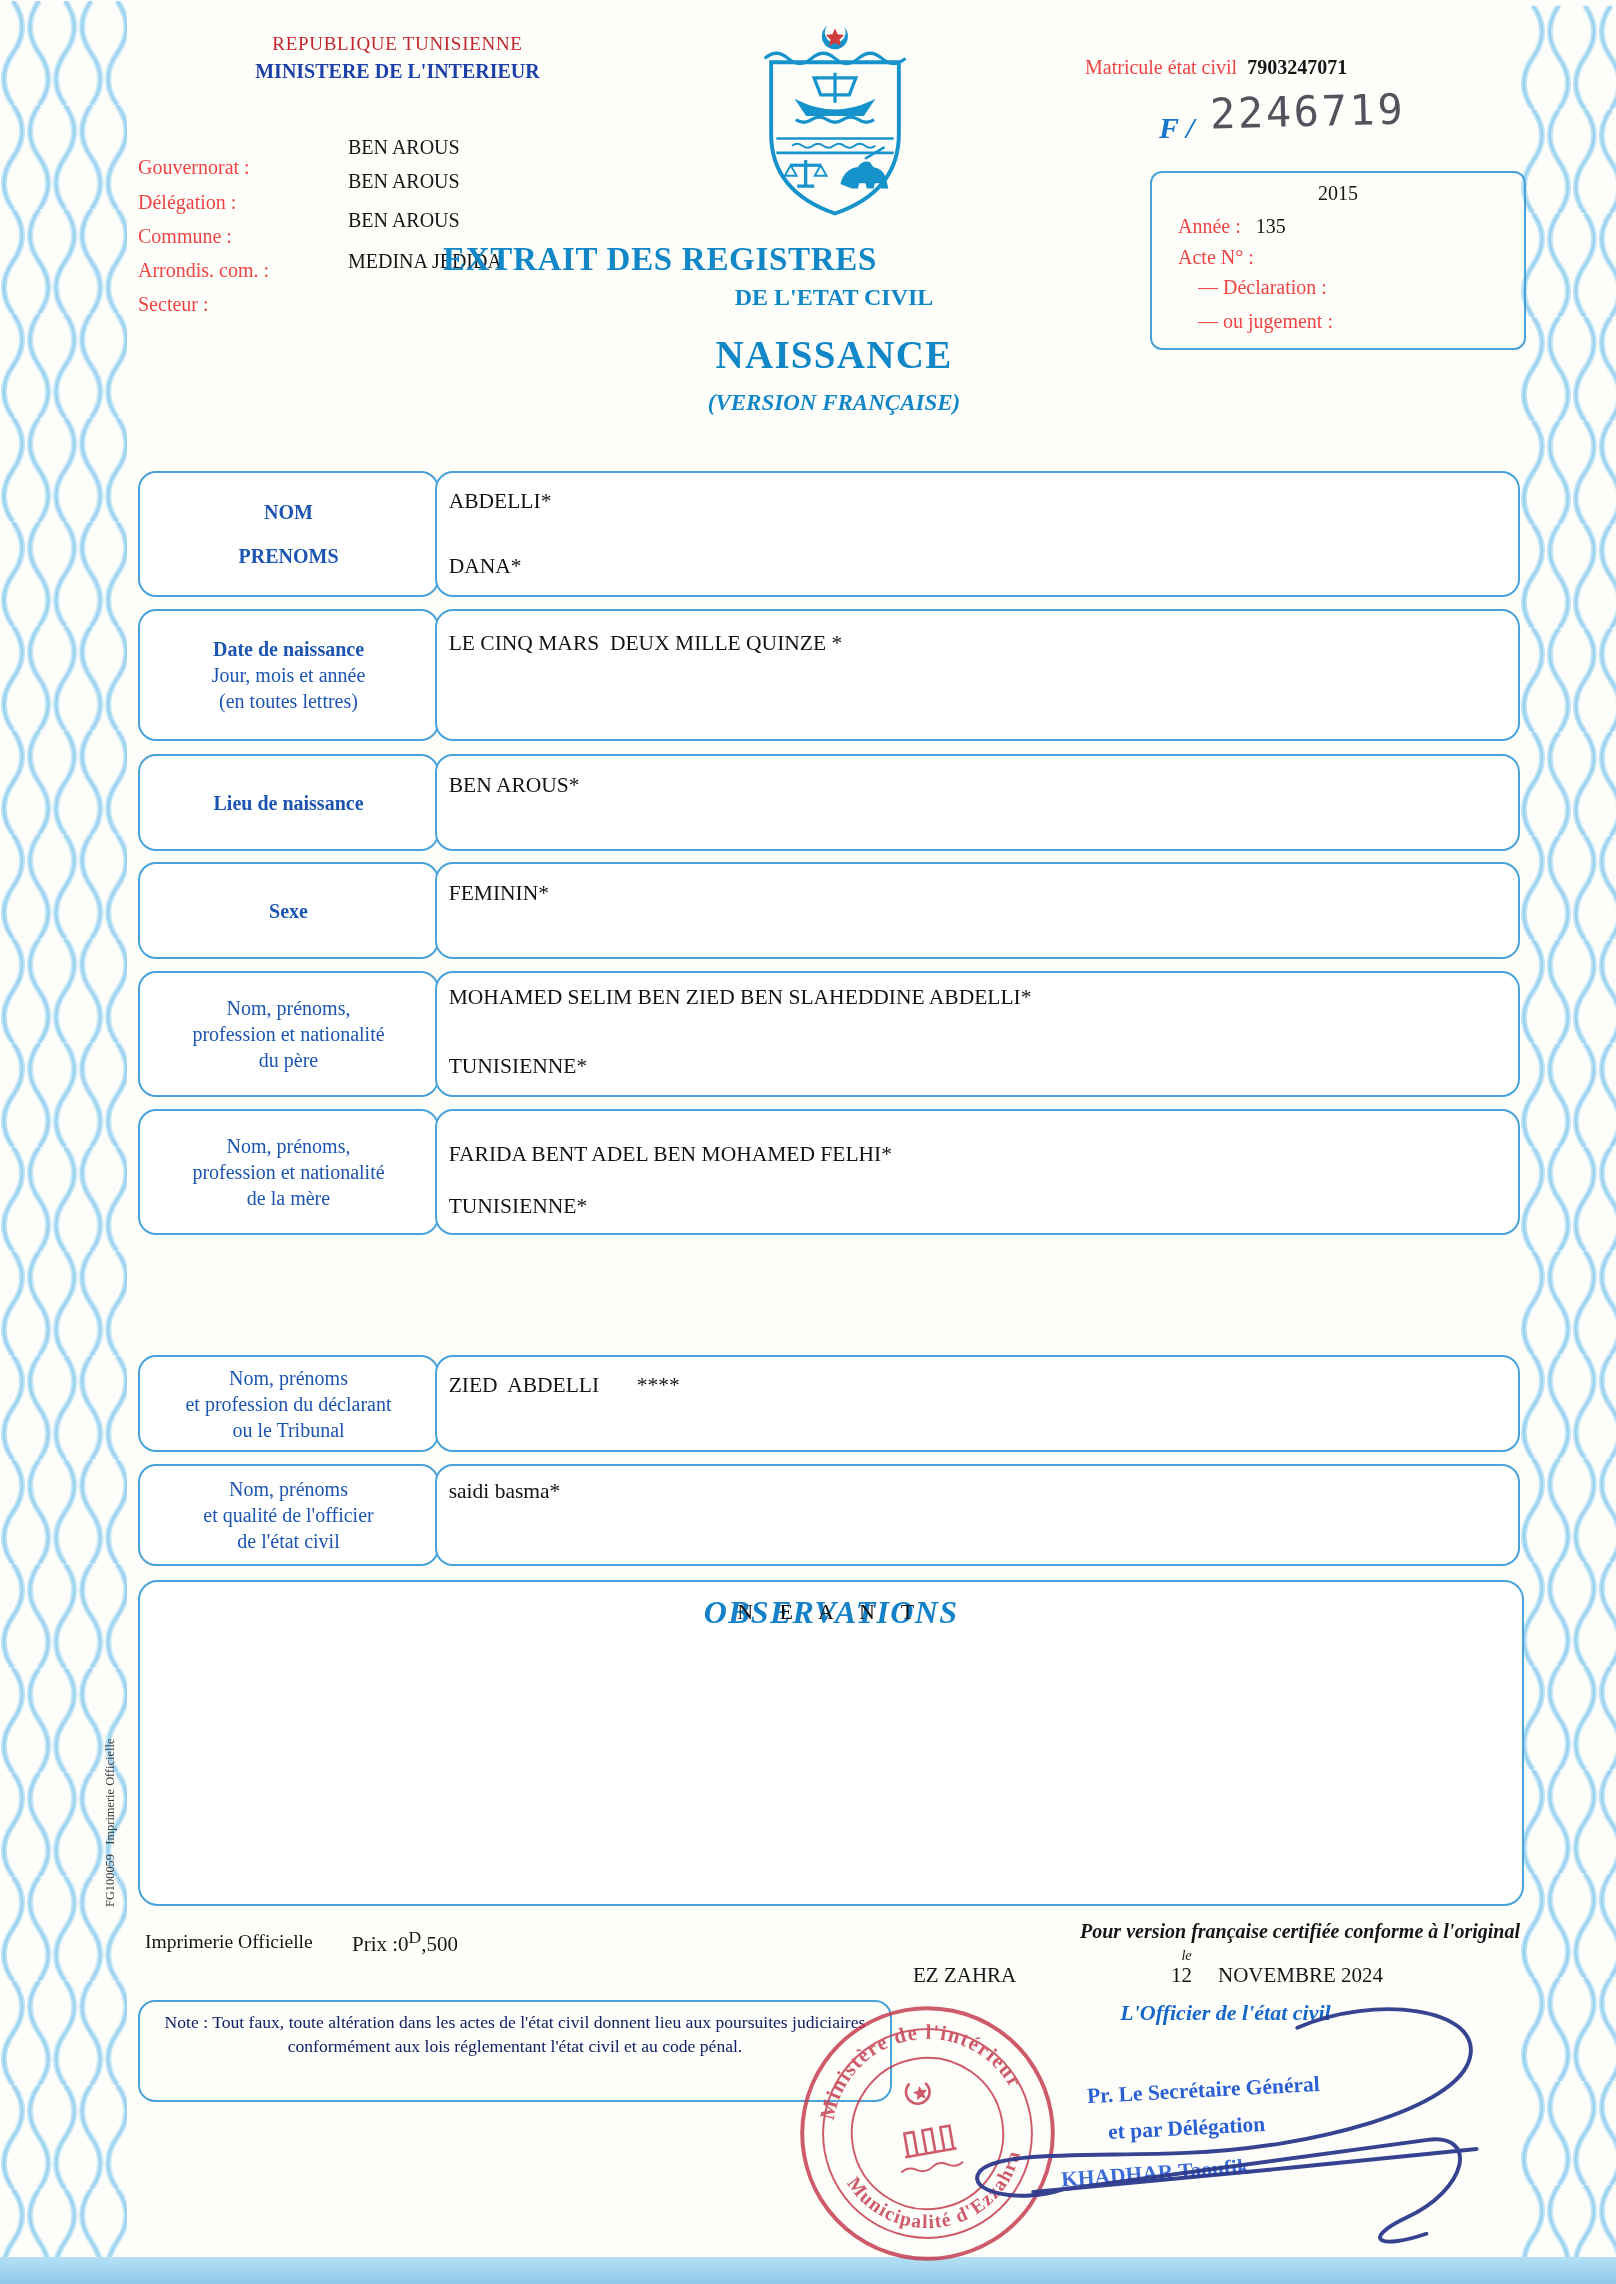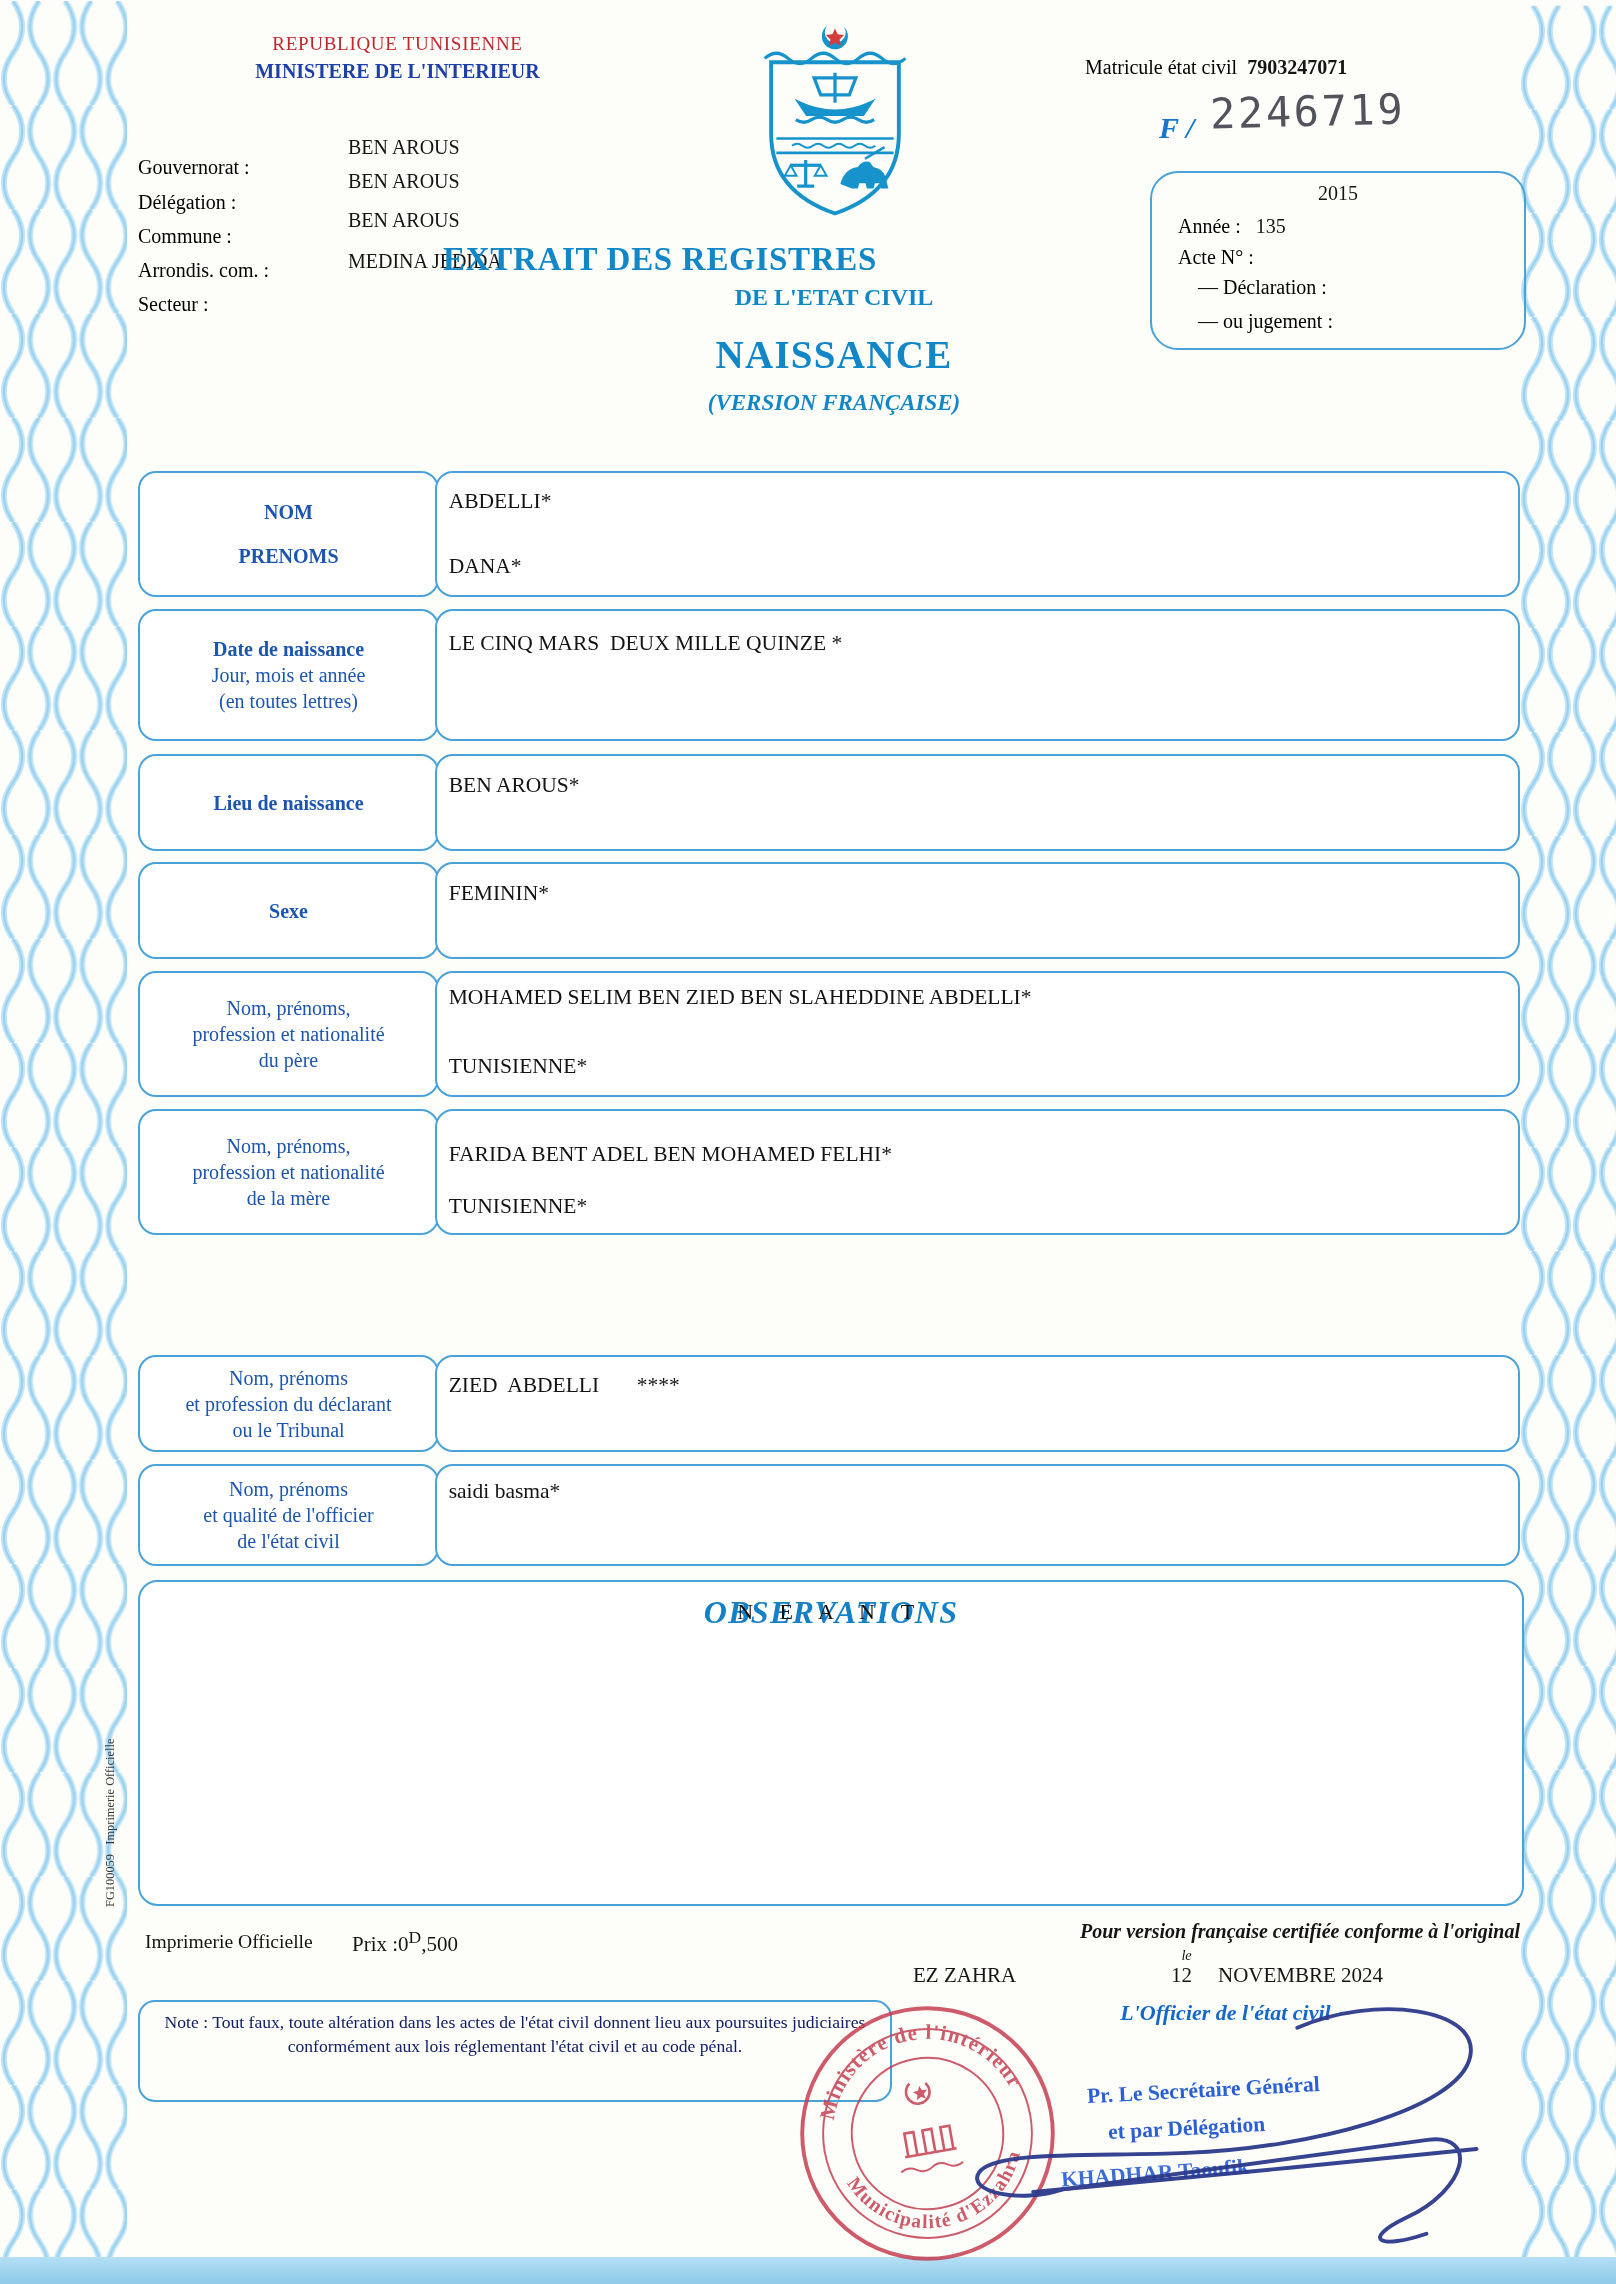--- a/index.html
+++ b/index.html
@@ -1,38 +1,38 @@
 <!DOCTYPE html>
 <html style="font-size:10.4px"><head>
 <meta charset="utf-8">
 <style>
   html,body{margin:0;padding:0;background:#e8e8e8;}
   .page{position:relative;width:1617px;height:2284px;background:#fdfdfa;overflow:hidden;
         font-family:"Liberation Serif",serif;color:#151515;}
   .abs{position:absolute;}
-  .blue{color:#000000;}
+  .blue{color:#ef4444;}
   .b{font-weight:bold;}
   .ctr{text-align:center;}
 
   
   .strip{position:absolute;top:0;height:2284px;}
   .bottombar{position:absolute;left:0;top:2257px;width:1617px;height:27px;
              background:linear-gradient(#b5e0f5,#8cc9e8);}
 
   
   .repblock{left:215px;top:33px;width:365px;text-align:center;}
   .rep{font-size:19px;letter-spacing:0.7px;color:#c2272d;}
   .min{font-size:20px;font-weight:bold;color:#1c3fa8;margin-top:5.2px;}
   .matricule{left:1085px;top:56px;font-size:20px;white-space:pre;}
   .serialF{left:1159px;top:111px;font-size:30px;font-weight:bold;font-style:italic;color:#1776cc;}
   .serialN{left:1210px;top:87px;font-family:"DejaVu Sans Mono",monospace;font-size:42px;
            color:#53535d;letter-spacing:2.6px;transform:rotate(-1.5deg);}
 
   
-  .actebox{left:1150px;top:171px;width:372px;height:175px;border:2px solid #4aa3d8;border-radius:28px;font-size:20px;}
+  .actebox{left:1150px;top:171px;width:372px;height:175px;border:2px solid #4aa3d8;border-radius:12px;font-size:20px;}
   .actebox .line{position:absolute;left:26px;white-space:pre;}
 
   
   .adm{font-size:20px;white-space:pre;}
 
   
   .t1{left:443px;top:241px;width:782px;text-align:left;font-size:33px;font-weight:bold;color:#1287c8;letter-spacing:0.7px;}
   .t2{left:443px;top:284px;width:782px;text-align:center;font-size:24px;font-weight:bold;color:#1287c8;}
   .t3{left:443px;top:332px;width:782px;text-align:center;font-size:39px;font-weight:bold;color:#1287c8;letter-spacing:1.3px;}
   .t4{left:443px;top:390px;width:782px;text-align:center;font-size:23px;font-weight:bold;font-style:italic;color:#1287c8;}

